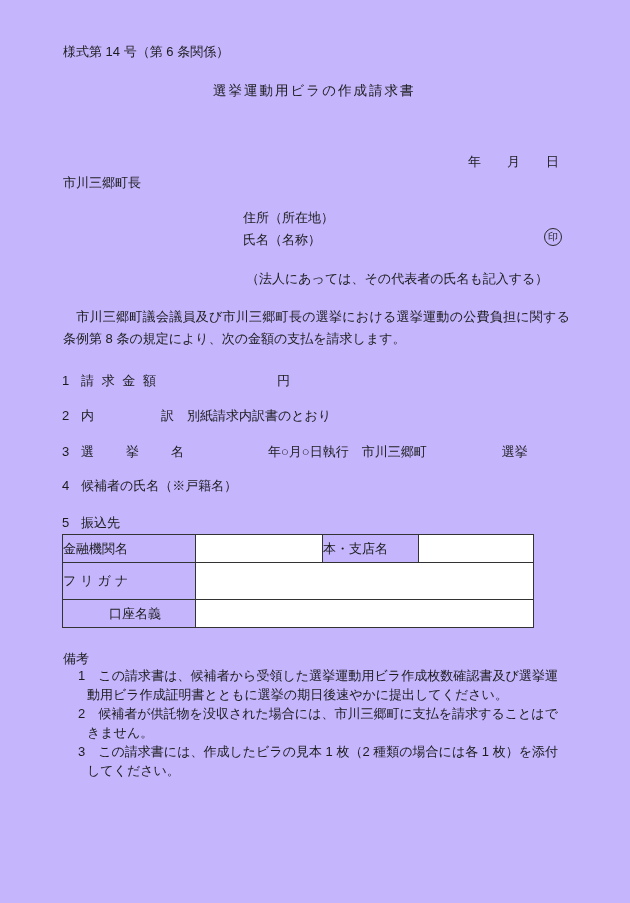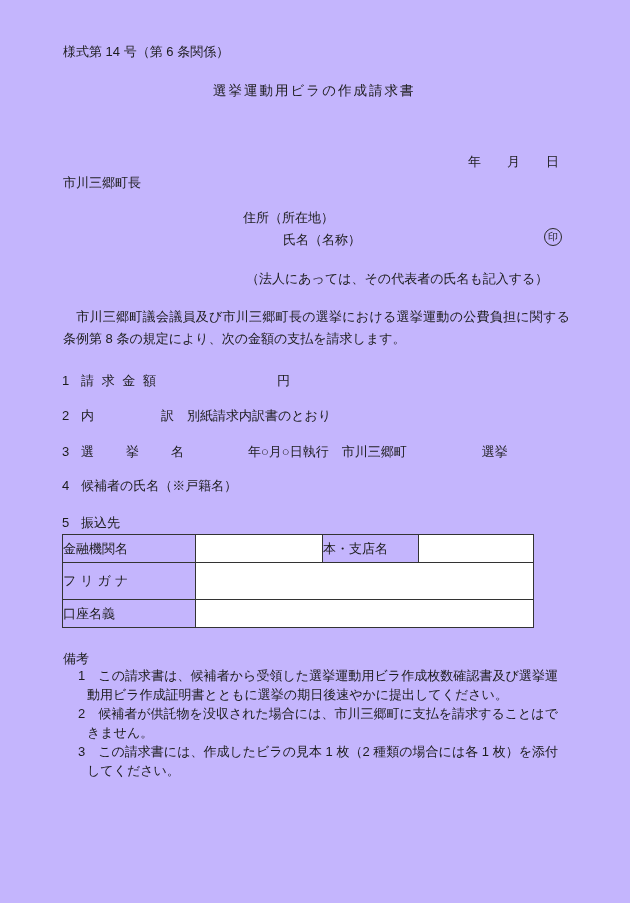--- a/index.html
+++ b/index.html
@@ -16,21 +16,21 @@
     line-height: 16px;
     overflow: hidden;
   }
   .abs { position: absolute; white-space: nowrap; }
 
   .form-number { left: 63px; top: 44px; }
   .doc-title { left: 213px; top: 83px; letter-spacing: 2px; font-size: 13.5px; }
   .date-line { left: 468px; top: 154px; }
   .addressee { left: 63px; top: 175px; }
   .address-label { left: 243px; top: 210px; }
-  .name-label { left: 243px; top: 232px; margin-left: 40px; }
+  .name-label { left: 243px; top: 232px; }
   .seal {
     left: 544px; top: 228px;
     width: 18px; height: 18px;
     border: 1px solid #2a2a2a;
     border-radius: 50%;
     font-size: 10px; line-height: 16px;
     text-align: center;
   }
   .corporate-note { left: 246px; top: 271px; }
 
@@ -45,21 +45,21 @@
   .item { position: absolute; left: 62px; white-space: nowrap; }
   .item .num { display: inline-block; width: 19px; }
   .item .jlabel {
     display: inline-block;
     text-align: justify;
     text-align-last: justify;
     vertical-align: top;
   }
   .item-1 { top: 373px; } .item-1 .jlabel { width: 75px; } .item-1 .val { margin-left: 121px; }
   .item-2 { top: 408px; } .item-2 .jlabel { width: 93px; } .item-2 .val { margin-left: 13px; }
-  .item-3 { top: 444px; } .item-3 .jlabel { width: 103px; } .item-3 .val { margin-left: 64px; text-align: center; } .item-3 .val2 { margin-left: 75px; }
+  .item-3 { top: 444px; } .item-3 .jlabel { width: 103px; } .item-3 .val { margin-left: 84px; text-align: center; } .item-3 .val2 { margin-left: 75px; }
   .item-4 { top: 478px; }
   .item-5 { top: 515px; }
 
   table.bank {
     position: absolute;
     left: 62px; top: 534px;
     width: 471px;
     border-collapse: collapse;
     table-layout: fixed;
     font-size: 13px;
@@ -67,21 +67,21 @@
   }
   table.bank td {
     border: 1px solid #333;
     vertical-align: middle;
     padding: 0;
     overflow: hidden;
   }
   table.bank { border: 1.5px solid #2a2a2a; }
   tr.r1 td, tr.r2 td { height: 28px; }
   tr.r3 td { height: 37px; border-bottom: 1px dashed #666; }
-  tr.r4 td { height: 28px; }
+  tr.r4 td { height: 28px; padding-left: 46px; }
   td.furigana-label { letter-spacing: 4px; }
   td.blank { background: #ffffff; }
 
   .remarks-heading { left: 63px; top: 651px; }
   .remarks {
     position: absolute;
     left: 78px; top: 666px; width: 480px;
     line-height: 19px;
   }
   .remarks p {

